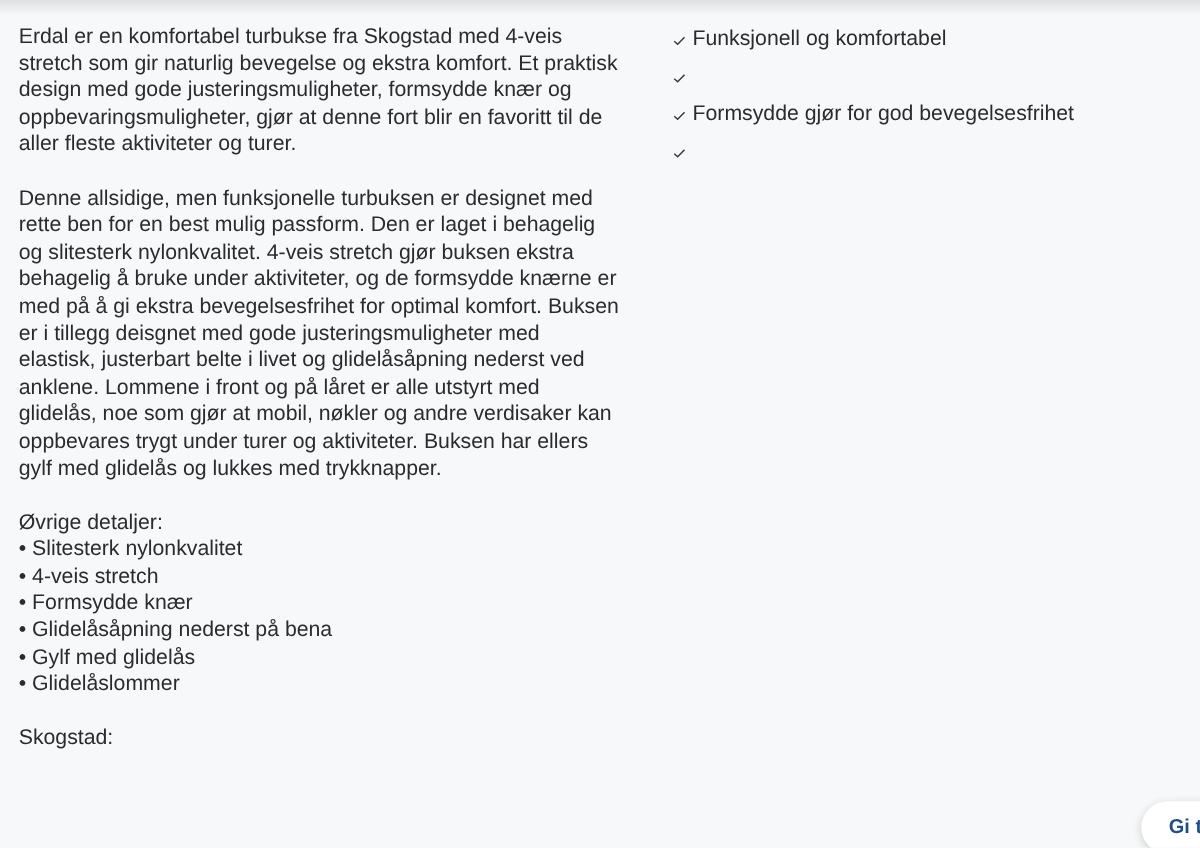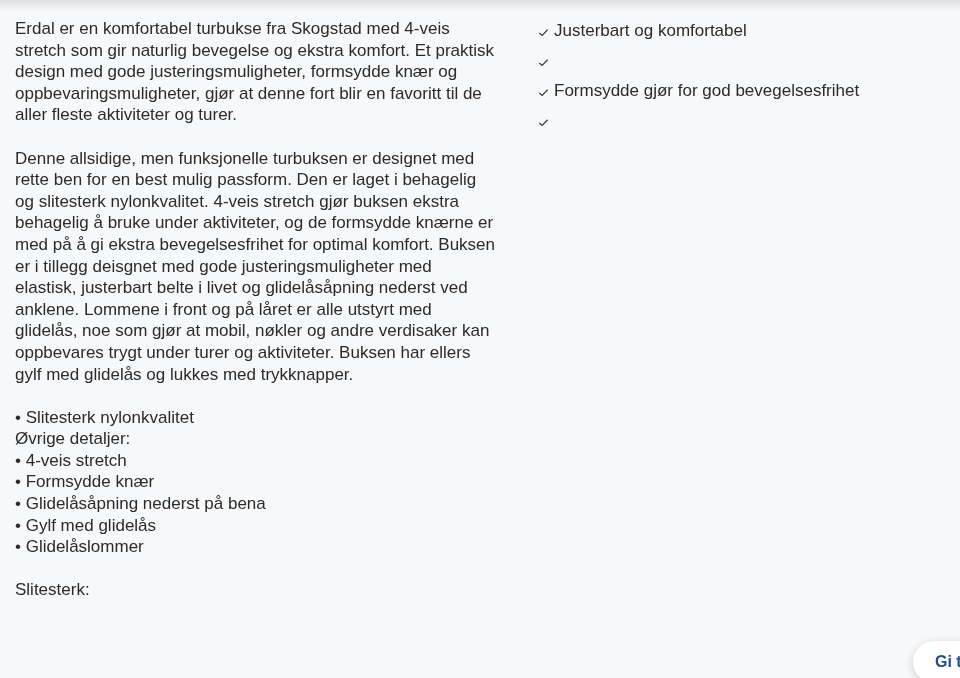--- a/index.html
+++ b/index.html
@@ -85,40 +85,40 @@
 <body>
 
 <div class="page">
   <div class="top-shadow"></div>
 
   <div class="left-col">
     <p>Erdal er en komfortabel turbukse fra Skogstad med 4-veis stretch som gir naturlig bevegelse og ekstra komfort. Et praktisk design med gode justeringsmuligheter, formsydde knær og oppbevaringsmuligheter, gjør at denne fort blir en favoritt til de aller fleste aktiviteter og turer.</p>
     <p>Denne allsidige, men funksjonelle turbuksen er designet med rette ben for en best mulig passform. Den er laget i behagelig og slitesterk nylonkvalitet. 4-veis stretch gjør buksen ekstra behagelig å bruke under aktiviteter, og de formsydde knærne er med på å gi ekstra bevegelsesfrihet for optimal komfort. Buksen er i tillegg deisgnet med gode justeringsmuligheter med elastisk, justerbart belte i livet og glidelåsåpning nederst ved anklene. Lommene i front og på låret er alle utstyrt med glidelås, noe som gjør at mobil, nøkler og andre verdisaker kan oppbevares trygt under turer og aktiviteter. Buksen har ellers gylf med glidelås og lukkes med trykknapper.</p>
 
     <div class="details-list">
+      <span class="line">Øvrige detaljer:</span>
       <span class="line">• Slitesterk nylonkvalitet</span>
-      <span class="line">Øvrige detaljer:</span>
       <span class="line">• 4-veis stretch</span>
       <span class="line">• Formsydde knær</span>
       <span class="line">• Glidelåsåpning nederst på bena</span>
       <span class="line">• Gylf med glidelås</span>
       <span class="line">• Glidelåslommer</span>
     </div>
 
     <div class="material">
-      <span class="line">Slitesterk:</span>
+      <span class="line">Skogstad:</span>
     </div>
   </div>
 
   <div class="right-col">
     <div class="usp-item">
       <svg class="check-icon" viewBox="0 0 12 12">
           <path d="M1.5 6.5 L4.5 9.2 L10.5 3" fill="none" stroke="#3a3a3a" stroke-width="1.3"></path>
         </svg>
-      <span>Justerbart og komfortabel</span>
+      <span>Funksjonell og komfortabel</span>
     </div>
     <div class="usp-item">
       <svg class="check-icon" viewBox="0 0 12 12">
           <path d="M1.5 6.5 L4.5 9.2 L10.5 3" fill="none" stroke="#3a3a3a" stroke-width="1.3"></path>
         </svg>
     </div>
     <div class="usp-item">
       <svg class="check-icon" viewBox="0 0 12 12">
           <path d="M1.5 6.5 L4.5 9.2 L10.5 3" fill="none" stroke="#3a3a3a" stroke-width="1.3"></path>
         </svg>

